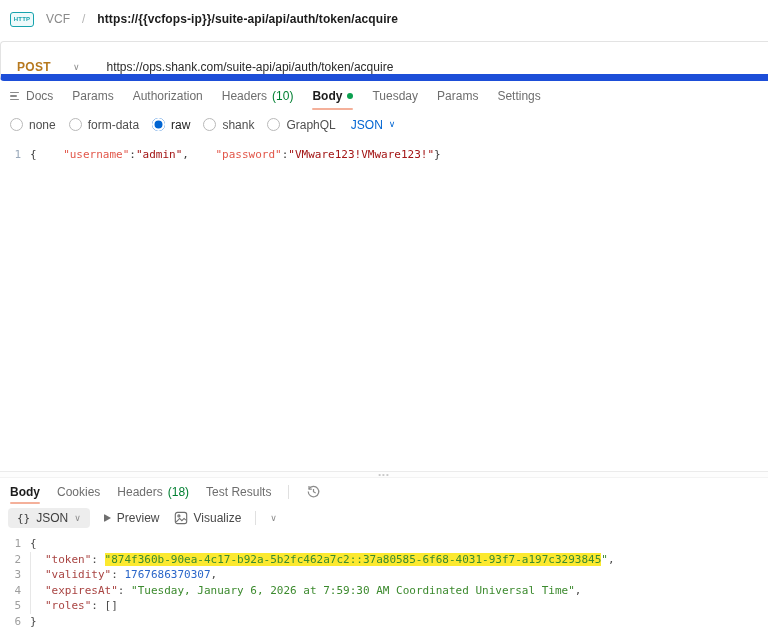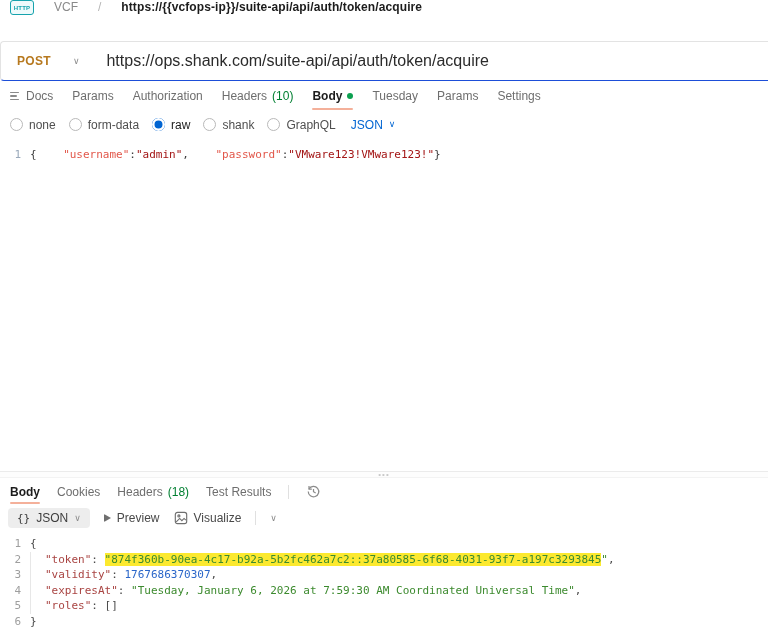--- a/index.html
+++ b/index.html
@@ -1,36 +1,36 @@
 <!DOCTYPE html>
 <html><head>
 <meta charset="utf-8">
 <style>
   * { margin:0; padding:0; box-sizing:border-box; }
   html,body { background:#ffffff; }
   body { font-family:"Liberation Sans", sans-serif; color:#212121; }
   .app { width:768px; height:629px; background:#fff; overflow:hidden; display:flex; flex-direction:column; position:relative; }
 
   
-  .breadcrumb { height:38px; display:flex; align-items:flex-start; padding:0 10px; gap:20px; font-size:12px; }
+  .breadcrumb { height:38px; display:flex; align-items:center; padding:0 10px; gap:12px; font-size:12px; }
   .http-badge { width:24px; height:15px; border:1px solid #16a3ad; border-radius:3px; color:#16a3ad;
                 font-size:6px; font-weight:bold; display:flex; align-items:center; justify-content:center;
                 letter-spacing:.2px; background:#eefafb; }
   .bc-ws { color:#8a8a8a; }
   .bc-sep { color:#b5b5b5; }
   .bc-path { font-weight:bold; color:#1c1c1c; letter-spacing:.1px; }
 
   
-  .url-row { margin:3px 0 0 0; height:40px; border-top:1px solid #e3e3e3; border-bottom:1px solid #1d4ed8;
-             border-left:1px solid #e3e3e3; border-radius:4px 0 0 4px; display:flex; align-items:center; }
+  .url-row { margin:3px 0 0 0; height:40px; border-top:1px solid #e3e3e3; border-bottom:7px solid #1d4ed8;
+             border-left:1px solid #e3e3e3; border-radius:4px 0 0 4px; display:flex; align-items:flex-end; }
   .method { display:flex; align-items:center; gap:22px; padding:0 14px 0 16px; cursor:pointer; }
   .method-label { color:#b7791f; font-weight:bold; font-size:12px; letter-spacing:.3px; }
   .chev { color:#8b8b8b; font-size:9px; line-height:1; }
   .url-div { width:1px; background:#e3e3e3; margin:6px 0; }
-  .url-text { display:flex; align-items:center; padding:0 12px; font-size:16px; color:#2b2b2b; }
+  .url-text { display:flex; align-items:center; padding:0 12px; font-size:12px; color:#2b2b2b; }
 
   
   .req-tabs { height:30px; display:flex; align-items:center; padding:0 10px; gap:19px; font-size:12px; color:#6e6e6e; }
   .rtab { display:flex; align-items:center; gap:5px; height:100%; cursor:pointer; position:relative; }
   .rtab.active { color:#1c1c1c; font-weight:bold; }
   .rtab.active::after { content:""; position:absolute; left:0; right:0; bottom:1px; height:2px; background:#f4b09a; border-radius:1px; }
   .docs-icon { display:inline-flex; flex-direction:column; gap:2px; margin-right:2px; }
   .docs-icon i { display:block; height:1.5px; background:#8a8a8a; border-radius:1px; }
   .docs-icon i:nth-child(1){ width:9px; } .docs-icon i:nth-child(2){ width:7px; } .docs-icon i:nth-child(3){ width:9px; }
   .count { color:#007f31; }

